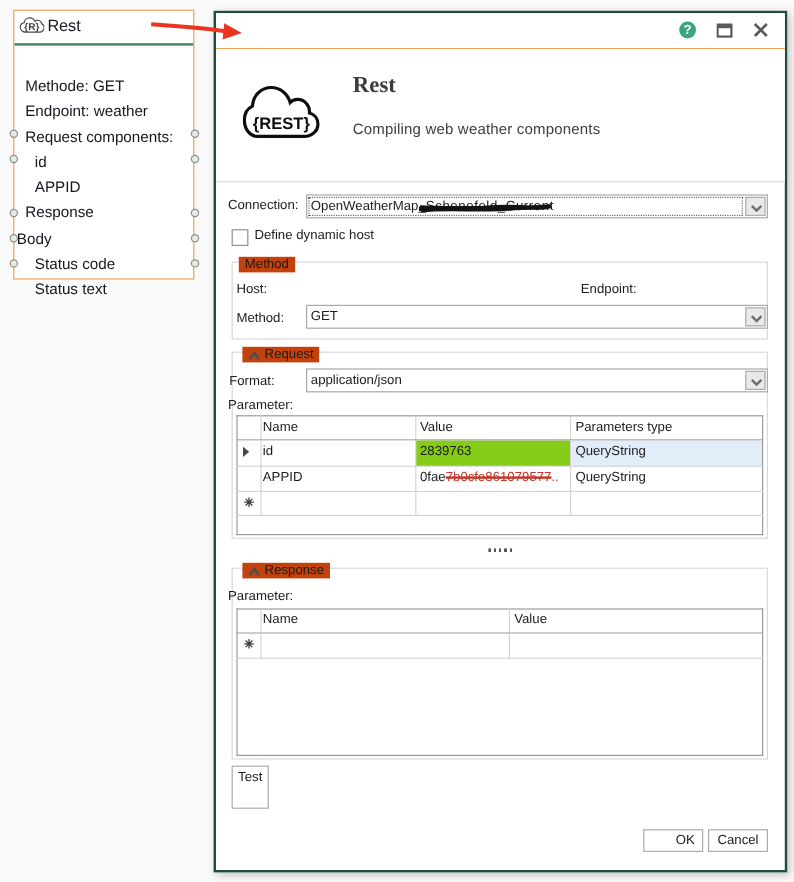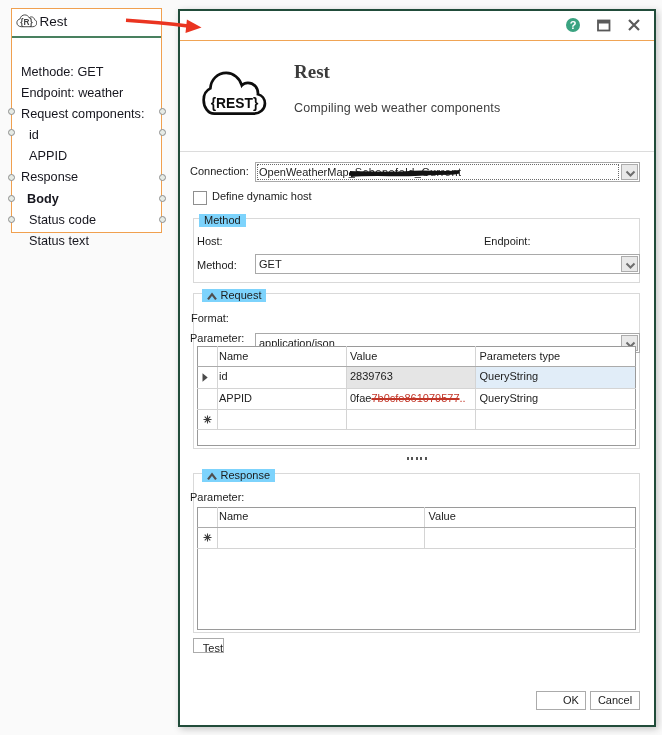--- a/index.html
+++ b/index.html
@@ -23,21 +23,21 @@
   #tbar { position:absolute; left:0; top:0; width:474px; height:29.5px; background:#fff; border-bottom:1px solid #f0a455; }
   #hdr  { position:absolute; left:0; top:30px; width:474px; height:111px; background:#fff; border-bottom:1px solid #dcdcdc; }
   #hdr .title { position:absolute; left:114px; top:21px; font-family:"Liberation Serif", serif; font-weight:bold; font-size:19px; color:#3b3b3b; line-height:20px; }
   #hdr .sub { position:absolute; left:114px; top:60px; font-size:12.5px; letter-spacing:0.15px; color:#3d3d3d; line-height:14px; }
 
   .input, .combo { position:absolute; background:#fff; border:1px solid #a9a9a9; font-size:11px; color:#1c1c1c; }
   .input .v, .combo .v { position:absolute; left:3px; top:50%; transform:translateY(-50%); white-space:nowrap; }
   .combo .btn { position:absolute; right:1px; top:1px; bottom:1px; width:17px; background:#e9e9e9; border:1px solid #acacac; }
   .combo .btn svg { position:absolute; left:3px; top:5px; }
   .gbox { position:absolute; border:1px solid #d9d9d9; }
-  .gbox .glab { position:absolute; top:-8px; background:#7dd3fc; padding:0 5px; font-size:11px; color:#1c1c1c; line-height:13px; white-space:nowrap; }
+  .gbox .glab { position:absolute; top:-8px; background:#c2410c; padding:0 5px; font-size:11px; color:#1c1c1c; line-height:13px; white-space:nowrap; }
 
   .chk { position:absolute; width:14px; height:14px; background:#fff; border:1px solid #8f8f8f; }
 
   table.grid { position:absolute; border-collapse:collapse; table-layout:fixed; background:#fff; font-size:11px; color:#1c1c1c; }
   table.grid td { border:1px solid #d4d4d4; padding:0 0 3px 3.5px; overflow:hidden; white-space:nowrap; }
   table.grid tr:first-child td { border-top-color:#9a9a9a; }
   table.grid td:first-child { border-left-color:#9a9a9a; }
   table.grid td:last-child { border-right-color:#9a9a9a; }
   table.grid tr:last-child td { border-bottom-color:#9a9a9a; }
   table.grid tr.h td { border-bottom-color:#ababab; }
@@ -59,21 +59,21 @@
       </svg>
       <div class="t">Rest</div>
     </div>
     <div class="gline"></div>
     <div class="nitem" style="left:9px;  top:31.5px;">Methode: GET</div>
     <div class="nitem" style="left:9px;  top:52.5px;">Endpoint: weather</div>
     <div class="nitem" style="left:9px;  top:74px;">Request components:</div>
     <div class="nitem" style="left:17px; top:95px;">id</div>
     <div class="nitem" style="left:17px; top:116px;">APPID</div>
     <div class="nitem" style="left:9px;  top:137px;">Response</div>
-    <div class="nitem" style="left:15px; top:158.5px;font-weight:bold;">Body</div>
+    <div class="nitem" style="left:2px; top:158.5px;">Body</div>
     <div class="nitem" style="left:17px; top:179.5px;">Status code</div>
     <div class="nitem" style="left:17px; top:200.5px;">Status text</div>
   </div>
 
   <div class="dot" style="left:8px;  top:108px;"></div>
   <div class="dot" style="left:159px;top:108px;"></div>
   <div class="dot" style="left:8px;  top:129px;"></div>
   <div class="dot" style="left:159px;top:129px;"></div>
   <div class="dot" style="left:8px;  top:173.5px;"></div>
   <div class="dot" style="left:159px;top:173.5px;"></div>
@@ -138,21 +138,21 @@
           </svg>
         </div>
     </div>
 
     <div class="gbox" style="left:13px;top:282px;width:447px;height:156px;">
       <div class="glab" style="left:8px;top:-5px;padding:0 5px 0 18.5px;"><svg class="abs" style="left:5px;top:3px" width="10" height="9" viewBox="0 0 10 9">
             <path d="M 1 7.4 L 5 2.2 L 9 7.4" fill="none" stroke="#4f4f4f" stroke-width="2.2"></path>
           </svg>Request</div>
     </div>
     <div class="lbl" style="left:11px;top:300px;">Format:</div>
-    <div class="combo" style="left:75px;top:296px;width:385px;height:20px;margin-top:26px;">
+    <div class="combo" style="left:75px;top:296px;width:385px;height:20px;">
       <div class="v">application/json</div>
       <div class="btn">
           <svg width="11" height="8" viewBox="0 0 11 8">
             <path d="M 1.5 1.5 L 5.5 5.5 L 9.5 1.5" fill="none" stroke="#6e6e6e" stroke-width="2"></path>
           </svg>
         </div>
     </div>
     <div class="lbl" style="left:10px;top:320px;">Parameter:</div>
 
     <table class="grid" style="left:17px;top:335px;width:439px;" cellspacing="0">
@@ -167,21 +167,21 @@
             <td class="rh"></td>
             <td style="padding-left:1.5px;">Name</td>
             <td>Value</td>
             <td>Parameters type</td>
           </tr>
       <tr style="height:22px;">
             <td class="rh" style="text-align:center;"><svg style="margin-right:4px;" width="6" height="9" viewBox="0 0 6 9">
                 <path d="M 0.5 0.2 L 5.7 4.5 L 0.5 8.8 Z" fill="#4a4a4a"></path>
               </svg></td>
             <td style="padding-left:1.5px;">id</td>
-            <td style="background:#e5e5e5;">2839763</td>
+            <td style="background:#84cc16;">2839763</td>
             <td style="background:#e1edf8;">QueryString</td>
           </tr>
       <tr style="height:21px;">
             <td class="rh"></td>
             <td style="padding-left:1.5px;">APPID</td>
             <td>0fae<span style="color:#c23527;text-decoration:line-through;text-decoration-thickness:1.8px;">7b0cfe861079577</span><span style="color:#c23527;">..</span></td>
             <td>QueryString</td>
           </tr>
       <tr style="height:20px;">
             <td class="rh" style="text-align:center;"><svg width="9" height="9" viewBox="0 0 9 9">
@@ -227,21 +227,21 @@
               </svg></td>
             <td></td>
             <td></td>
           </tr>
       <tr style="height:81px;">
             <td colspan="3" style="border-top:none;"></td>
           </tr>
     </tbody>
       </table>
 
-    <div class="wbtn" style="left:13px;top:627px;width:31px;height:15px;line-height:19px;text-align:right;">Test</div>
+    <div class="wbtn" style="left:13px;top:627px;width:31px;height:36px;line-height:19px;">Test</div>
 
     <div class="wbtn" style="left:356px;top:680px;width:50px;height:19px;line-height:17px;padding-left:20px;">OK</div>
     <div class="wbtn" style="left:410px;top:680px;width:50px;height:19px;line-height:17px;">Cancel</div>
   </div>
 
   <svg class="abs" style="left:0;top:0;" width="662" height="735" viewBox="0 0 662 735" pointer-events="none">
     <path d="M 126 20.2 Q 160 22.3 188 26" stroke="#ea3420" stroke-width="3.4" fill="none"></path>
     <polygon points="201.5,27.6 186.9,19.4 185.5,32.9" fill="#ea3420"></polygon>
   </svg>
 

